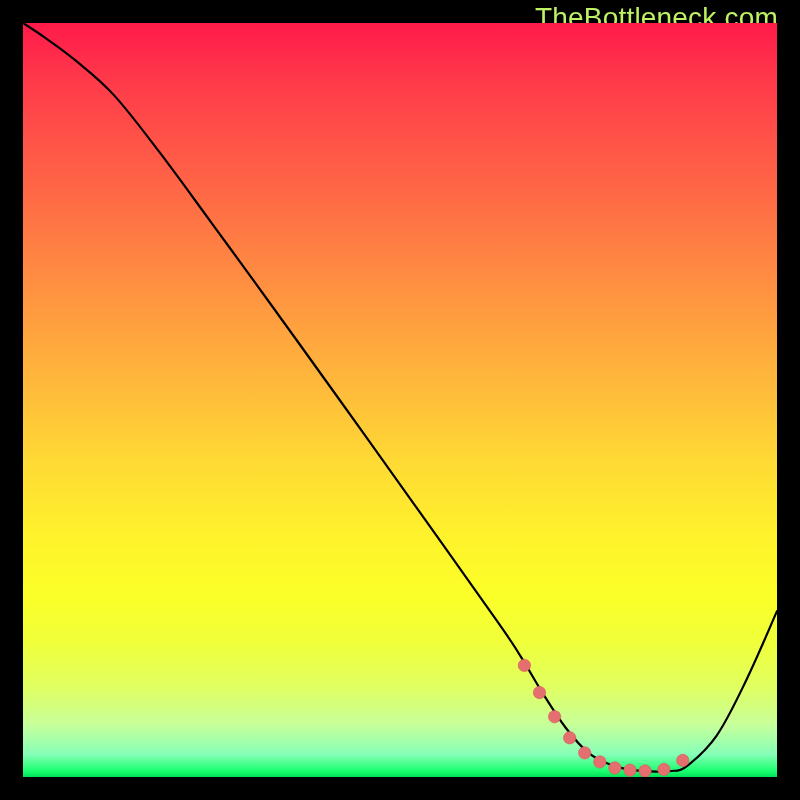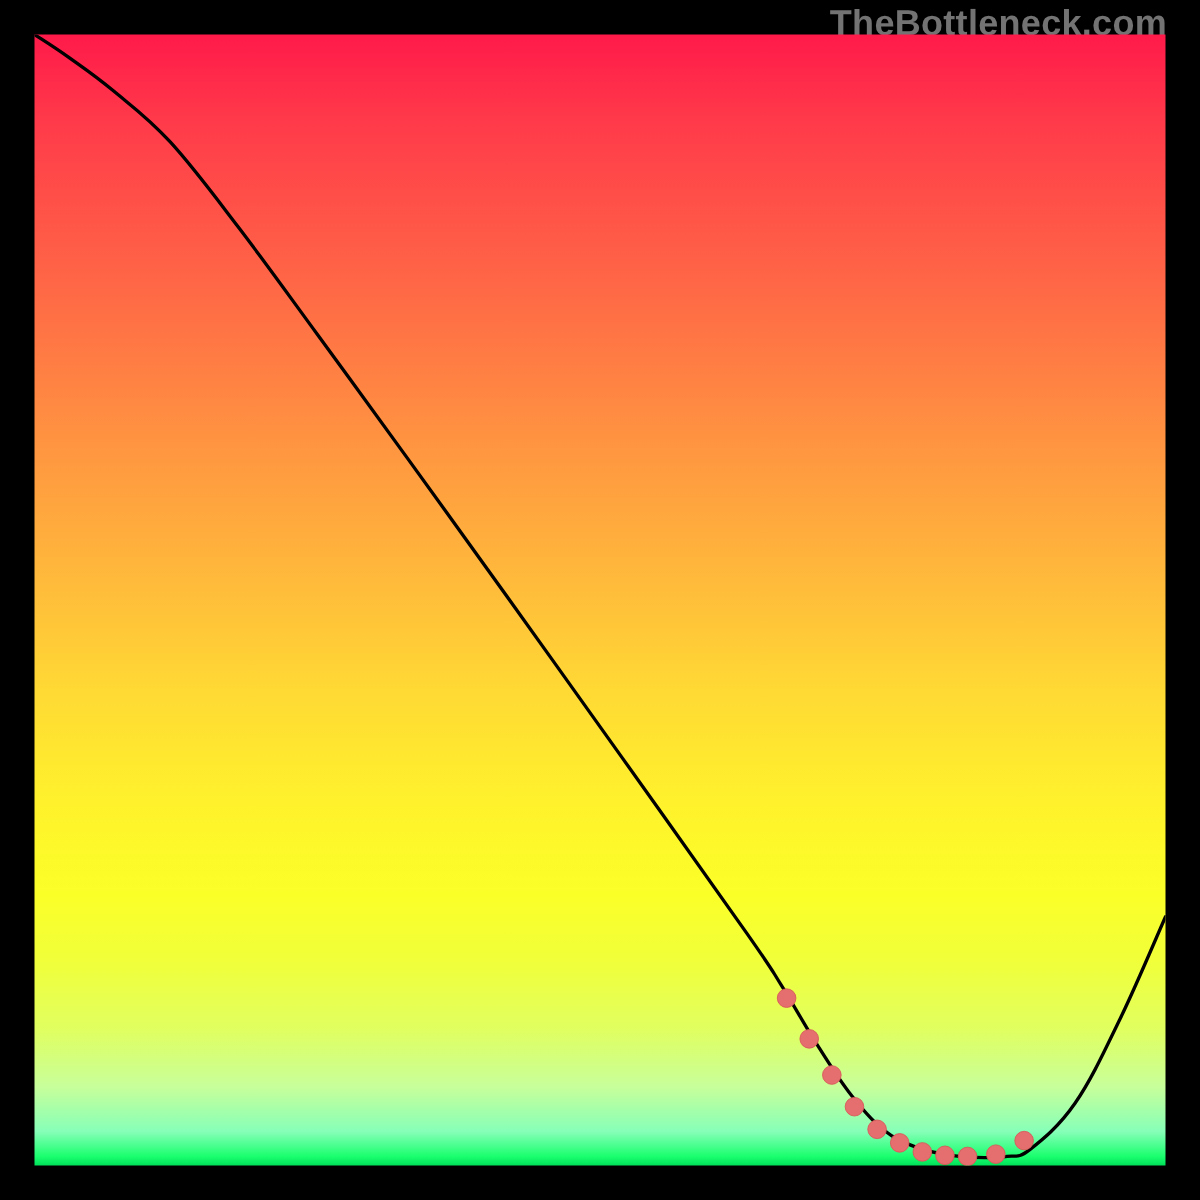--- a/index.html
+++ b/index.html
@@ -46,23 +46,23 @@
     left: 0;
     top: 0;
     width: 754px;
     height: 754px;
   }
   .attribution {
     position: absolute;
     top: 2px;
     right: 22px;
     font-family: Arial, Helvetica, sans-serif;
-    font-size: 24px;
-    font-weight: 700;
-    color: #737373;
+    font-size: 28px;
+    font-weight: 400;
+    color: #bef264;
     letter-spacing: 0.2px;
   }
 </style>
 </head>
 <body>
 
 <div class="attribution">TheBottleneck.com</div>
 
 <div class="chart-container">
   <div class="plot-bg"></div>

